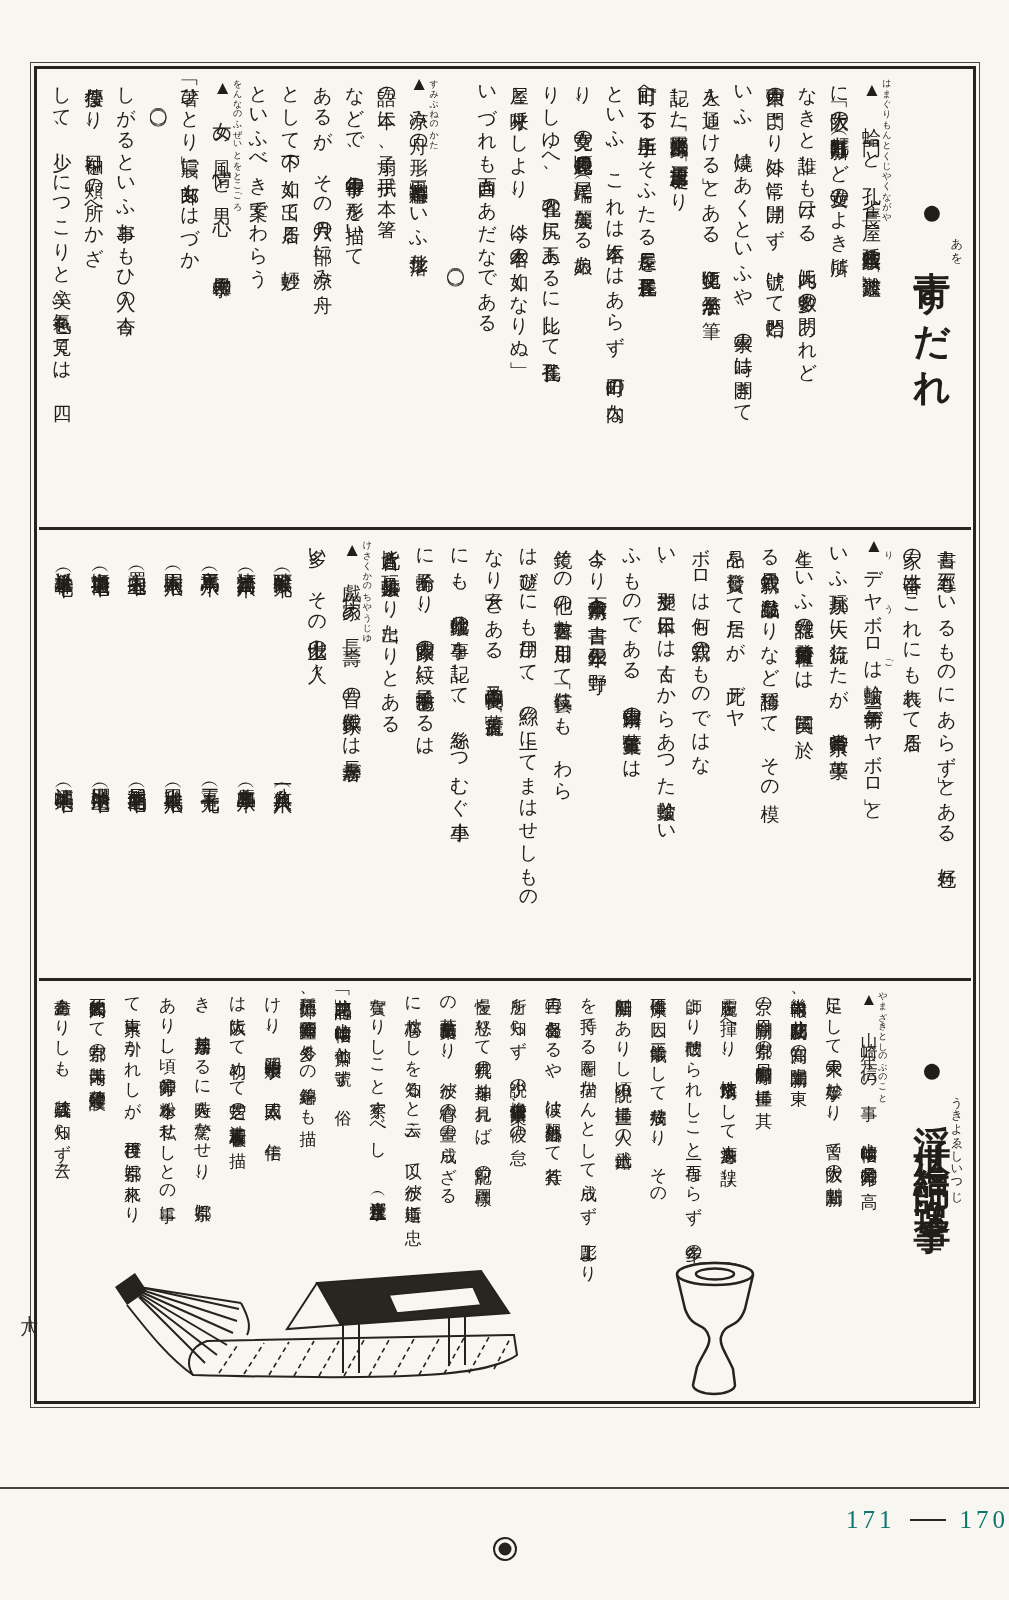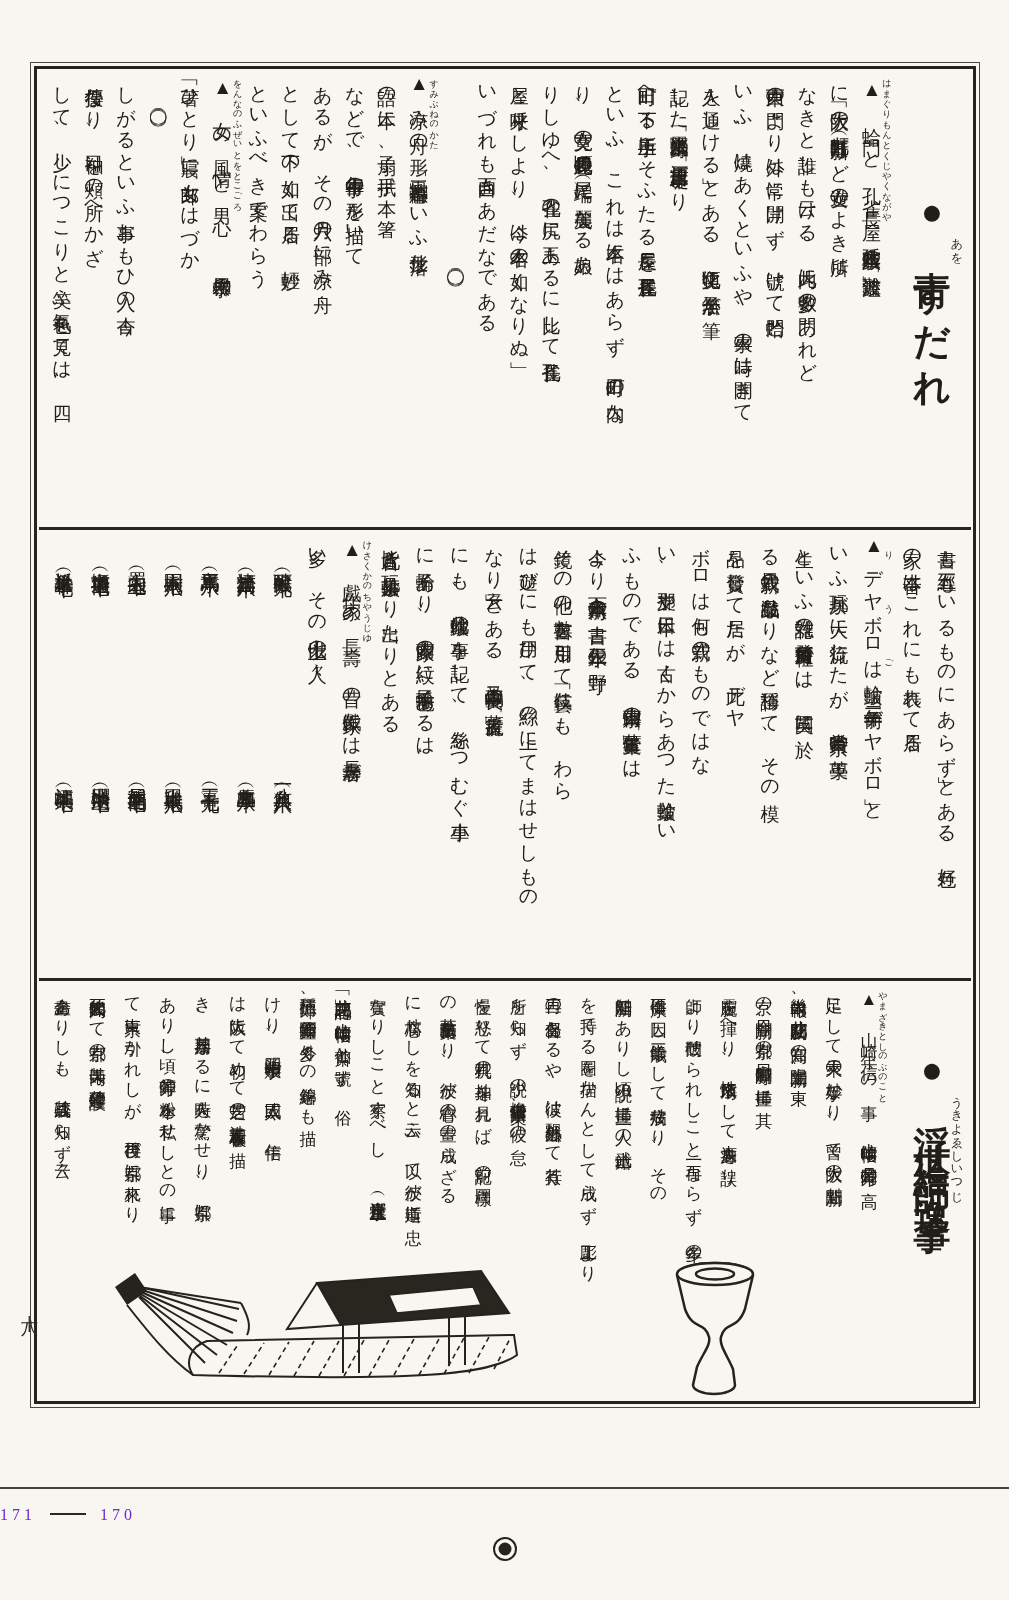--- a/index.html
+++ b/index.html
@@ -50,22 +50,22 @@
   .sec-title ruby rt{font-size:12px;font-weight:normal;letter-spacing:0;}
   .t1{margin-top:118px;}
   .t3{margin-top:64px;}
   .title-suffix{font-size:21px;font-weight:bold;letter-spacing:2px;}
   
   .boat-illo{position:absolute;left:58px;bottom:4px;width:436px;height:140px;}
   .diabolo-illo{position:absolute;right:204px;bottom:8px;width:118px;height:140px;}
   
   .footer-rule{position:absolute;left:0;top:1487px;width:1009px;height:2px;background:#45413c;}
   .footer{
-    position:absolute;left:0;top:1506px;width:1009px;text-align:left;
-    font-size:16px;letter-spacing:4px;color:#6d28d9;
+    position:absolute;left:0;top:1506px;width:1009px;text-align:right;
+    font-size:25px;letter-spacing:4px;color:#0f766e;
   }
   .footer .dash{display:inline-block;width:36px;height:2px;background:#2a2722;vertical-align:middle;margin:0 14px 4px 14px;}
   .bullseye{position:absolute;left:0;top:1536px;width:1009px;text-align:center;}
   
   .margin-note{
     position:absolute;left:18px;top:1302px;
     writing-mode:vertical-rl;font-size:17px;letter-spacing:4px;color:#2a2722;
   }
 </style>
 </head>

